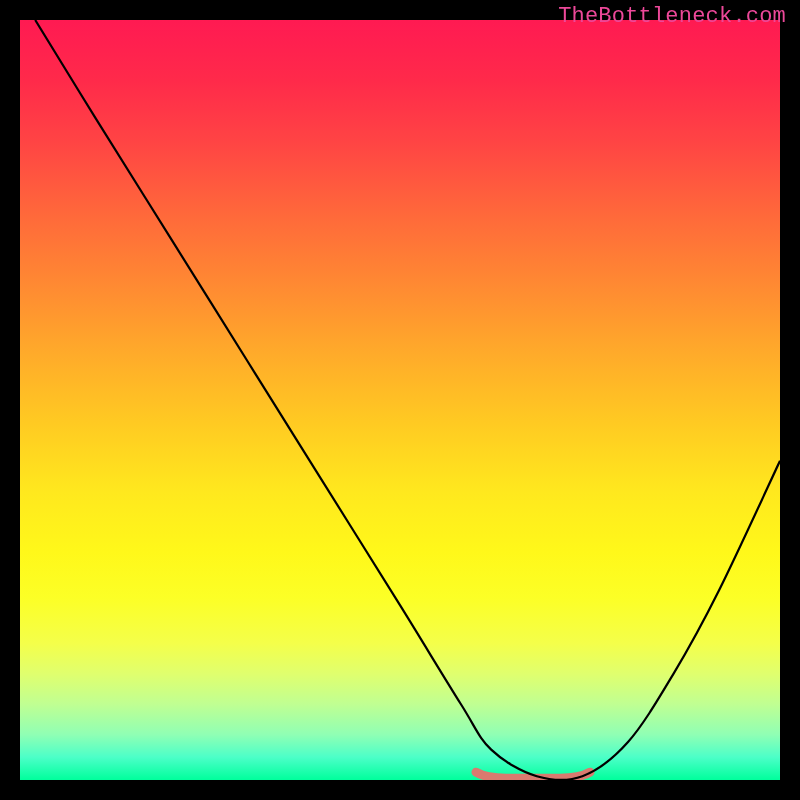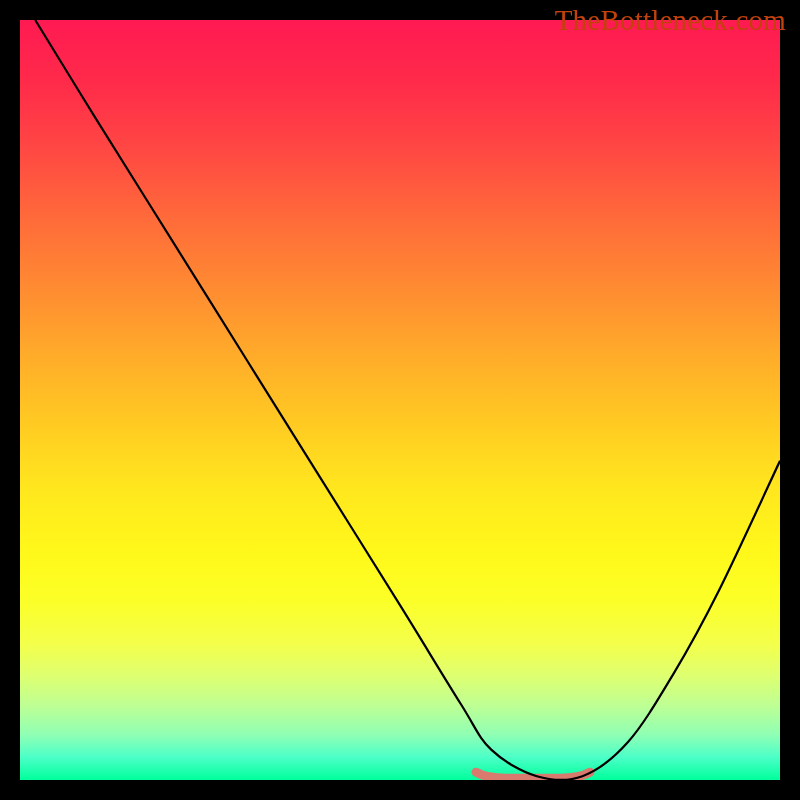--- a/index.html
+++ b/index.html
@@ -32,24 +32,24 @@
       #c0ff92 90%,
       #90ffb4 94%,
       #4cffc8 97%,
       #00ff9c 100%
     );
   }
   .watermark {
     position: absolute;
     top: 4px;
     right: 14px;
-    font-family: Liberation Serif, serif;
-    font-size: 29px;
+    font-family: Liberation Mono, monospace;
+    font-size: 22px;
     font-weight: 500;
-    color: #c2410c;
+    color: #ec4899;
     letter-spacing: 0.2px;
   }
   svg.curve {
     position: absolute;
     left: 0;
     top: 0;
     width: 760px;
     height: 760px;
   }
 </style>

